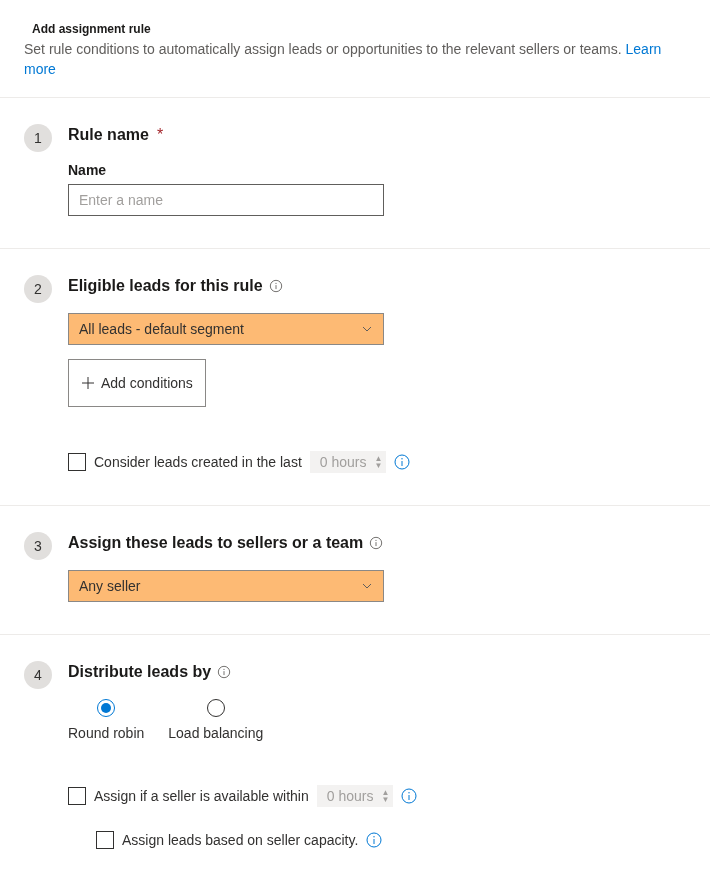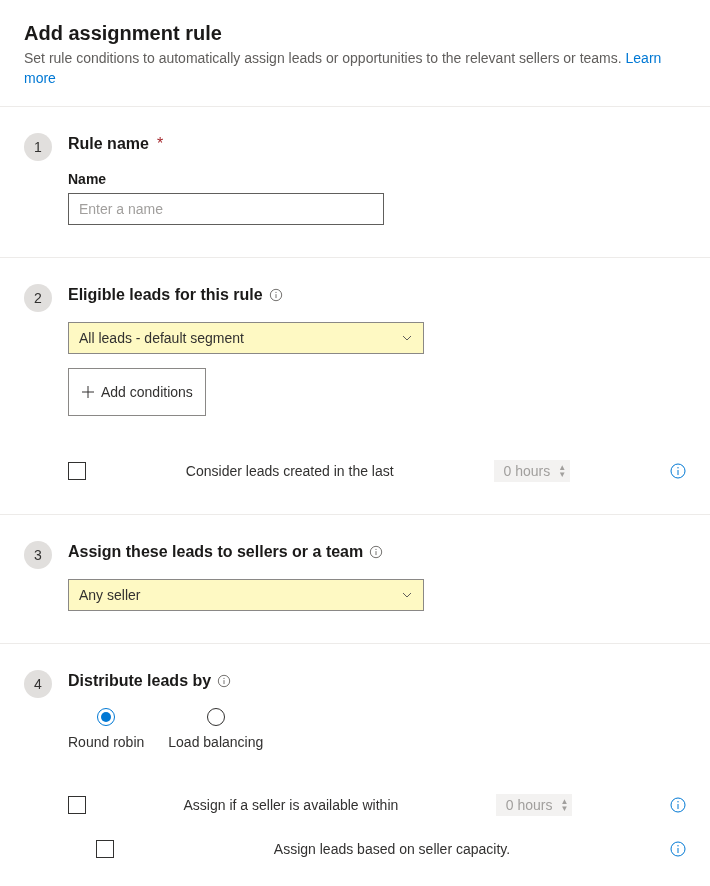--- a/index.html
+++ b/index.html
@@ -8,22 +8,22 @@
     padding: 0;
     font-family: "Segoe UI", -apple-system, BlinkMacSystemFont, sans-serif;
     background: #fff;
     color: #323130;
     width: 710px;
   }
   .header {
     padding: 22px 24px 18px 24px;
   }
   .header h1 {
-    margin: 0 0 4px 0;
-    font-size: 20px;
+    margin: 0 0 4px 8px;
+    font-size: 12px;
     font-weight: 600;
     color: #1b1a19;
   }
   .header .desc {
     font-size: 14px;
     color: #605e5c;
     line-height: 1.4;
   }
   .header .desc a {
     color: #0078d4;
@@ -80,30 +80,30 @@
     width: 316px;
     height: 32px;
     border: 1px solid #605e5c;
     padding: 0 10px;
     font-size: 14px;
     font-family: inherit;
     color: #323130;
   }
   .text-input::placeholder { color: #a19f9d; }
   .select {
-    width: 356px;
+    width: 316px;
     height: 32px;
     border: 1px solid #8a8886;
     padding: 0 10px;
     font-size: 14px;
     display: flex;
     align-items: center;
     justify-content: space-between;
     cursor: pointer;
-    background: #fef9c3;
+    background: #fdba74;
     color: #323130;
   }
   .chevron {
     width: 12px;
     height: 12px;
   }
   .btn-outline {
     height: 48px;
     border: 1px solid #8a8886;
     background: #fff;
@@ -121,21 +121,20 @@
     width: 14px;
     height: 14px;
   }
   .check-row {
     display: flex;
     align-items: center;
     gap: 8px;
     margin-top: 44px;
     font-size: 14px;
     color: #323130;
-    justify-content: space-between;
   }
   .check-row.tight { margin-top: 24px; padding-left: 28px; }
   .checkbox {
     width: 18px;
     height: 18px;
     border: 1px solid #323130;
     background: #fff;
     flex: 0 0 18px;
     cursor: pointer;
   }

